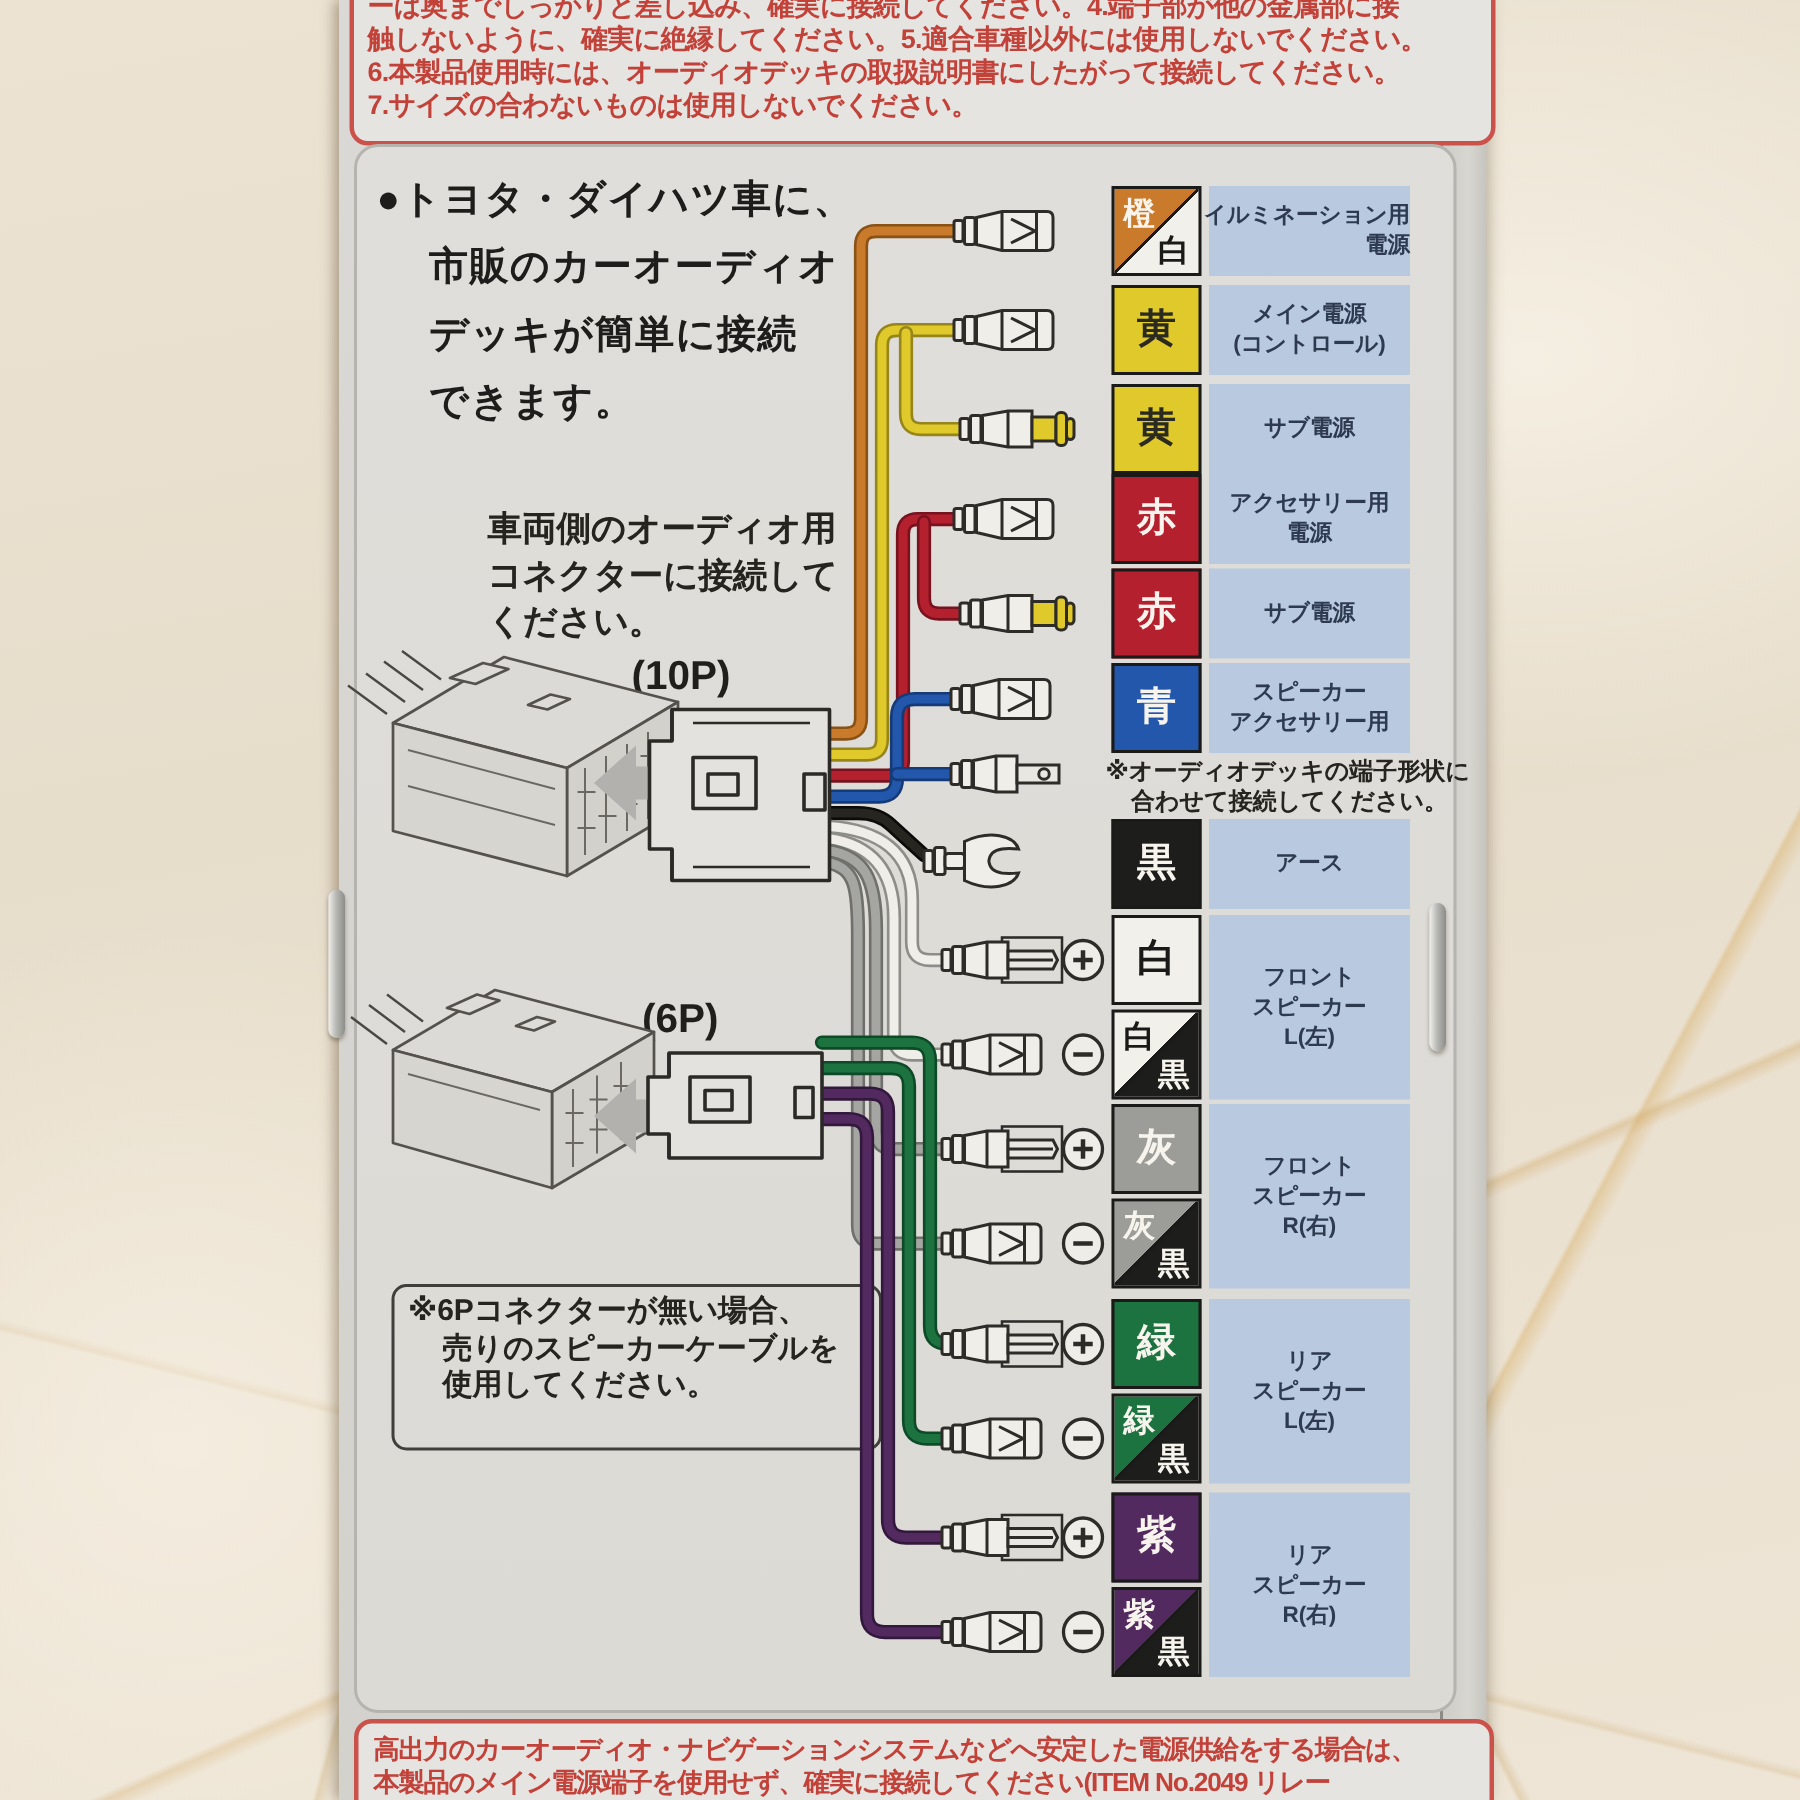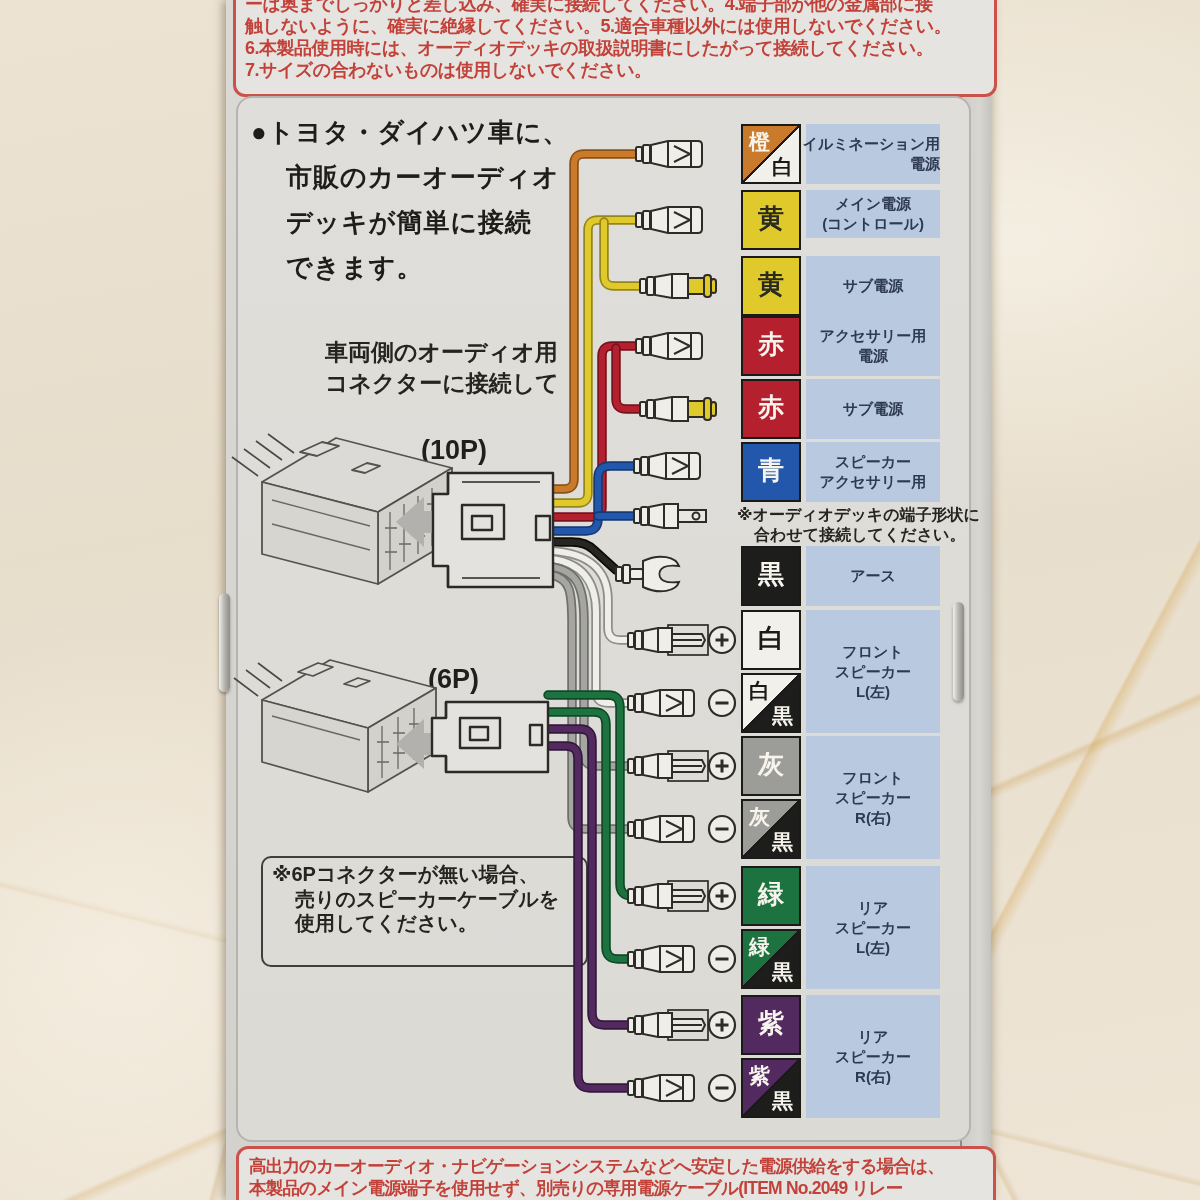--- a/index.html
+++ b/index.html
@@ -75,39 +75,40 @@
   <div id="headline" class="abs">
       <div>●トヨタ・ダイハツ車に、</div>
       <div>市販のカーオーディオ</div>
       <div>デッキが簡単に接続</div>
       <div>できます。</div>
     </div>
 
   <div id="vehnote" class="abs">
       <div>車両側のオーディオ用</div>
       <div>コネクターに接続して</div>
+      <div>ください。</div>
     </div>
 
   <div class="abs plabel" style="left:421px;top:435px;">(10P)</div>
   <div class="abs plabel" style="left:428px;top:664px;">(6P)</div>
 
   <div id="termnote" class="abs">
       <div>※オーディオデッキの端子形状に</div>
       <div>合わせて接続してください。</div>
     </div>
 
   <div id="rearnote" class="abs">
       <div>※6Pコネクターが無い場合、</div>
       <div>売りのスピーカーケーブルを</div>
       <div>使用してください。</div>
     </div>
 
   <div id="botwarn" class="abs warnbox">
       <div>高出力のカーオーディオ・ナビゲーションシステムなどへ安定した電源供給をする場合は、</div>
-      <div>本製品のメイン電源端子を使用せず、別売りの専用電源ケーブル(ITEM No.2049 リレー</div>
+      <div>本製品のメイン電源端子を使用せず、確実に接続してください(ITEM No.2049 リレー</div>
       <div>付電源ケーブル)を使用してバッテリーから直接電源を取ると、より効果的です。</div>
     </div>
 
   <svg width="1200" height="1200" viewBox="0 0 1200 1200">
     <defs>
       <g id="g-female" stroke="#2e2c29" stroke-width="2" fill="#f0eee8">
         <rect x="0" y="-7" width="6" height="14" rx="1.5"></rect>
         <rect x="7" y="-9" width="7" height="18" rx="1.5"></rect>
         <path d="M15,-9 L32,-13 H62 Q66,-13 66,-9 V9 Q66,13 62,13 H32 L15,9 Z"></path>
         <path fill="none" d="M32,-13 V13 M38,-8 L54,0 L38,8 M55,-13 V13"></path>
@@ -306,21 +307,21 @@
         <span class="solo" style="color: rgb(247, 244, 238);">紫</span>
       </div>
       <div class="abs sq" style="left: 741px; top: 1058px; background: linear-gradient(135deg, rgb(83, 42, 96) 48.6%, rgb(26, 26, 24) 48.6%, rgb(26, 26, 24) 51.4%, rgb(29, 29, 27) 51.4%);">
         <span class="tl" style="color: rgb(247, 244, 238);">紫</span>
         <span class="br" style="color: rgb(247, 244, 238);">黒</span>
       </div>
       <div class="abs lbl" style="left: 806px; top: 124px; width: 134px; height: 60px; align-items: flex-end;">
         <div>イルミネーション用</div>
         <div>電源</div>
       </div>
-      <div class="abs lbl" style="left: 806px; top: 190px; width: 134px; height: 48px;">
+      <div class="abs lbl" style="left: 806px; top: 190px; width: 134px; height: 60px;">
         <div>メイン電源</div>
         <div>(コントロール)</div>
       </div>
       <div class="abs lbl" style="left: 806px; top: 256px; width: 134px; height: 60px;">
         <div>サブ電源</div>
       </div>
       <div class="abs lbl" style="left: 806px; top: 316px; width: 134px; height: 60px;">
         <div>アクセサリー用</div>
         <div>電源</div>
       </div>

